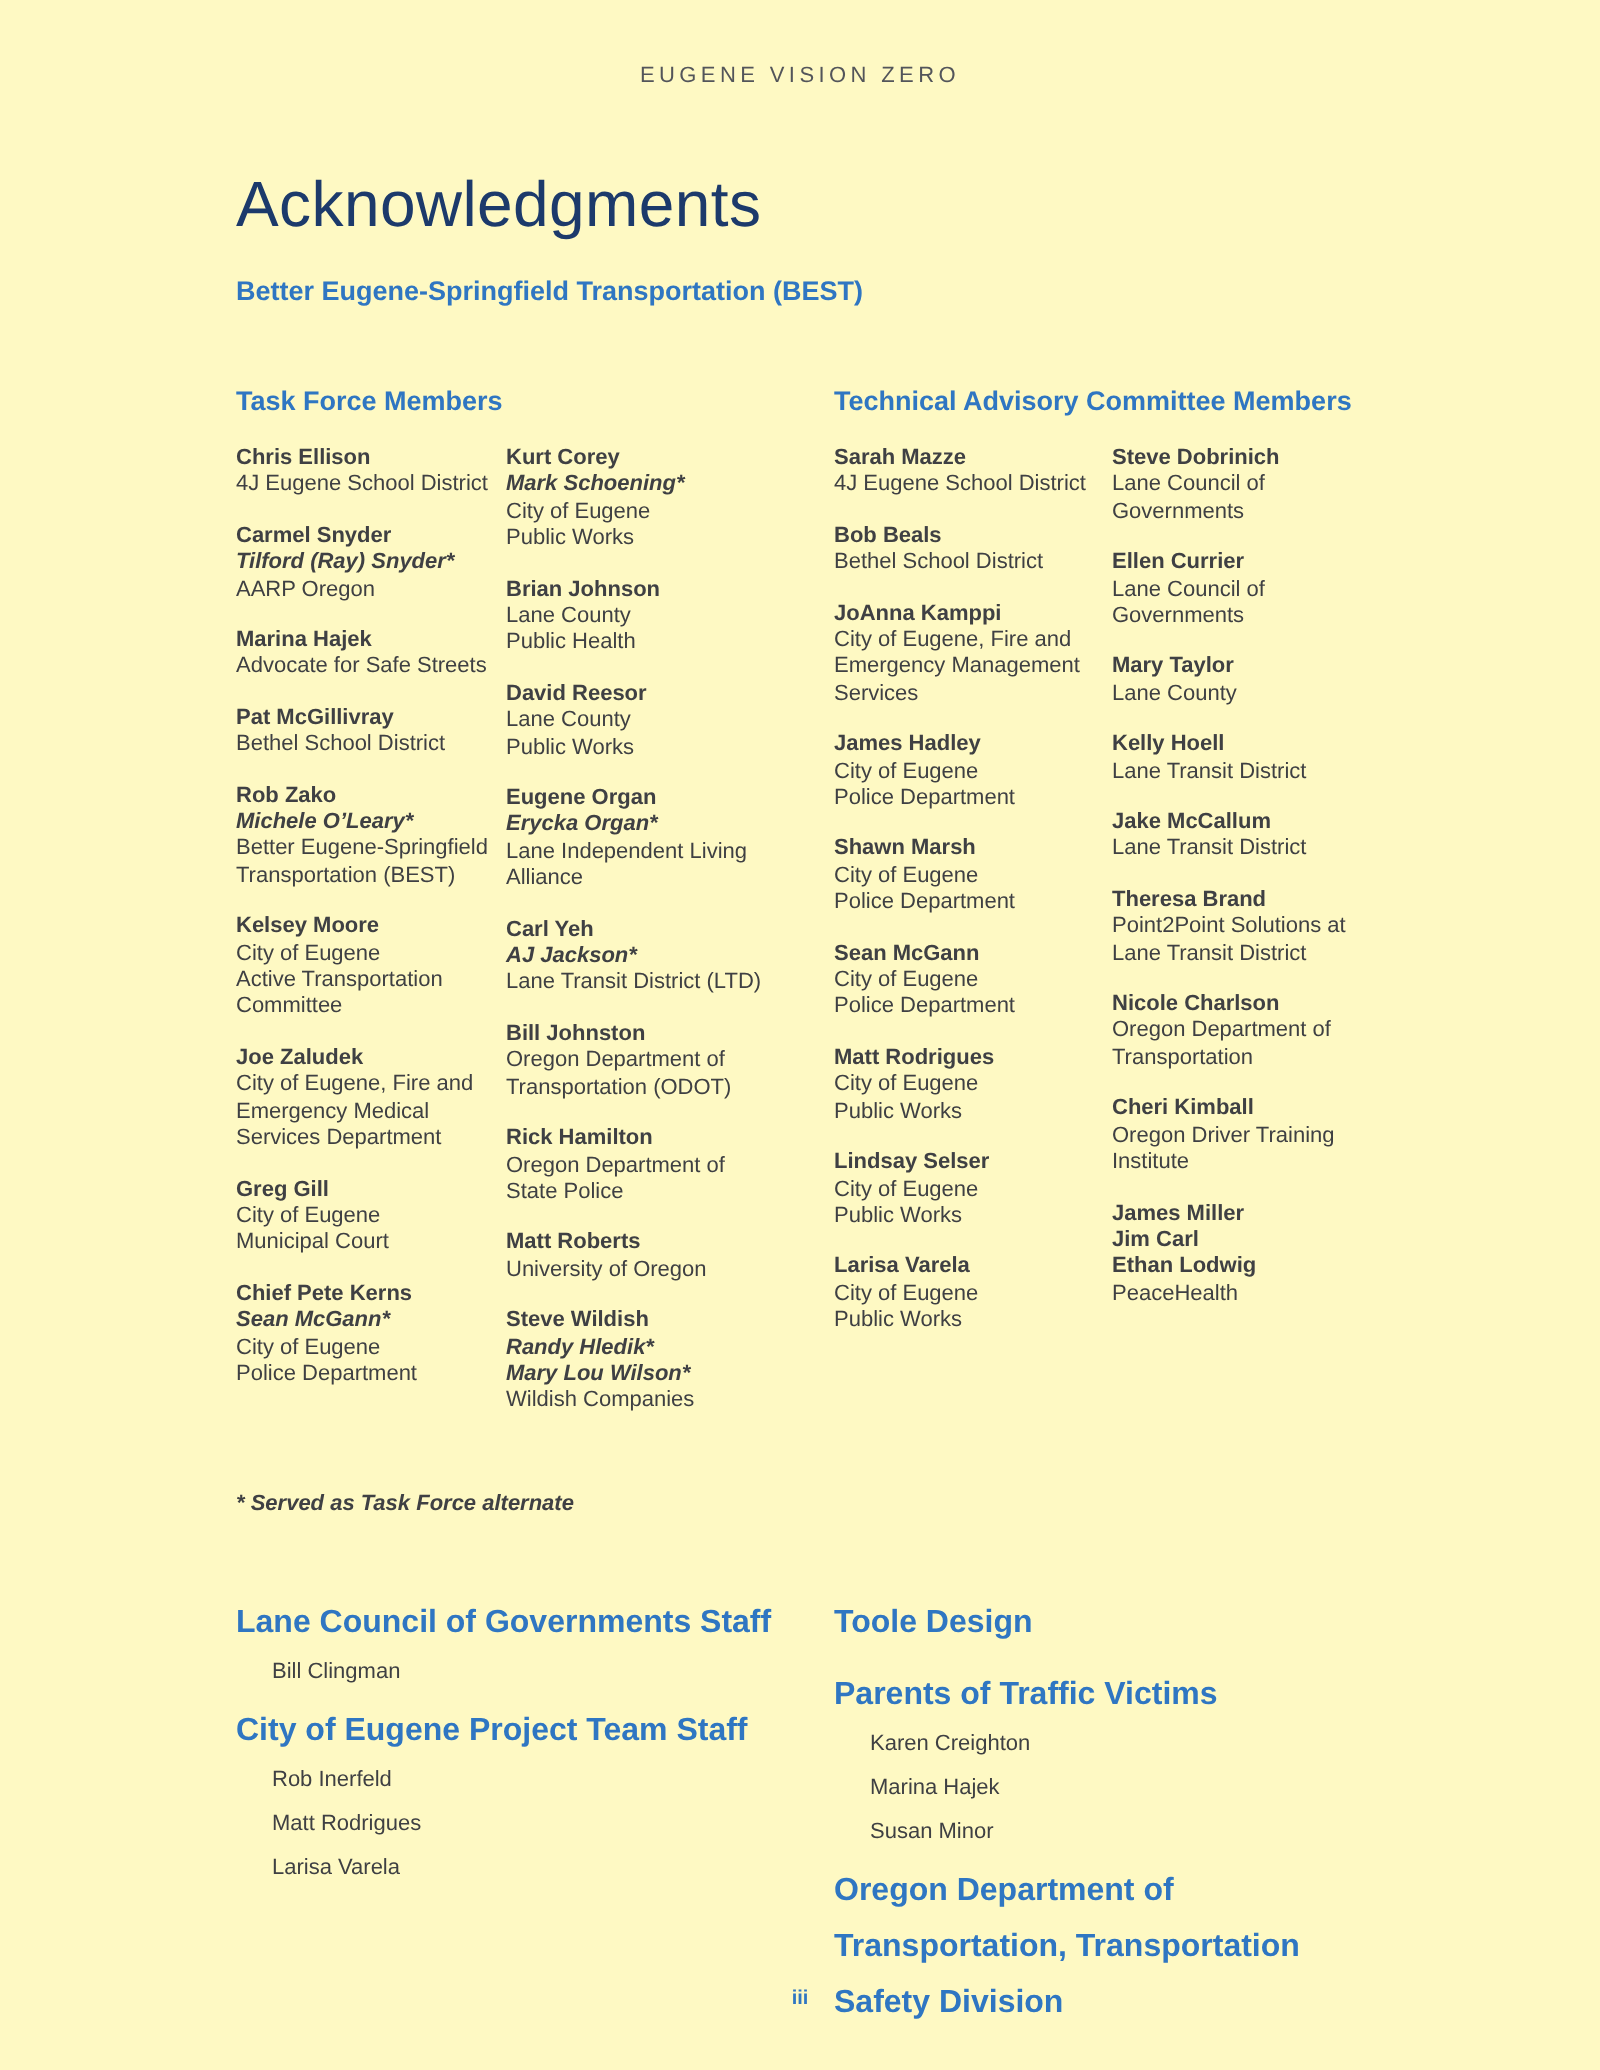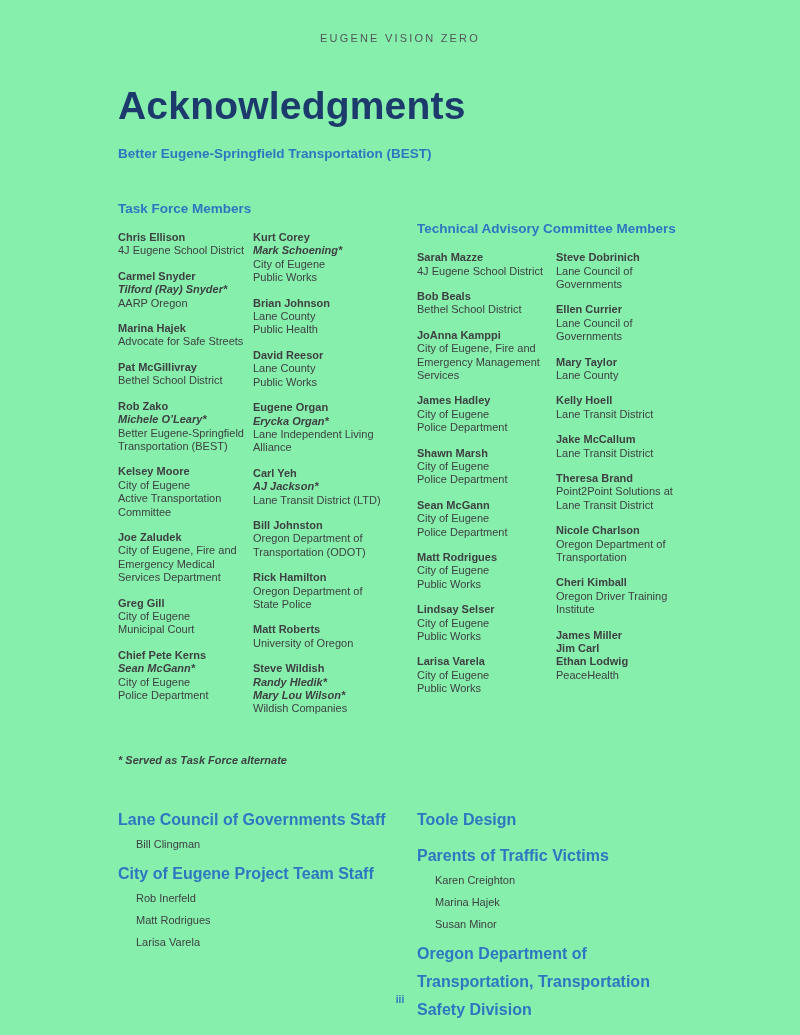--- a/index.html
+++ b/index.html
@@ -1,24 +1,24 @@
 <!DOCTYPE html>
 <html><head>
 <meta charset="utf-8">
 <style>
   * { margin:0; padding:0; box-sizing:border-box; }
   html,body { background:#ffffff; }
   body { font-family:"Liberation Sans","DejaVu Sans",sans-serif; color:#3f4043; }
-  .page { position:relative; width:800px; height:1035px; background:#86efac; overflow:hidden;
+  .page { position:relative; width:800px; height:1035px; background:#fef9c3; overflow:hidden;
           padding:84px 100px 0 118px; }
   .doc-header { position:absolute; top:32px; left:0; right:0; text-align:center;
                 font-size:11px; letter-spacing:2.2px; color:#53555a; font-weight:400; }
-  .title { font-size:39px; line-height:1.15; font-weight:700; color:#1c3a6b; letter-spacing:.2px; }
+  .title { font-size:32px; line-height:1.15; font-weight:400; color:#1c3a6b; letter-spacing:.2px; }
   .subtitle { margin-top:17px; font-size:13.5px; font-weight:700; color:#2f76c2; }
-  .columns { margin-top:40px; display:flex; align-items:center; }
+  .columns { margin-top:40px; display:flex; align-items:flex-start; }
   .col-left { width:272px; flex:none; }
   .col-right { width:283px; flex:none; }
   .divider { flex:none; width:0; border-left:2px dotted #8fb9e6; margin-left:6px; margin-right:19px; }
   .group-heading { font-size:13.5px; font-weight:700; color:#2f76c2; margin-bottom:14px; line-height:1.2; }
   .subcols { display:flex; gap:8px; align-items:flex-start; }
   .col-left .subcol:first-child { width:127px; }
   .col-left .subcol:last-child  { width:137px; }
   .col-right .subcol:first-child { width:131px; }
   .col-right .subcol:last-child  { width:144px; }
   .entry { margin-bottom:12px; font-size:11px; line-height:1.22; color:#3f4043; }

